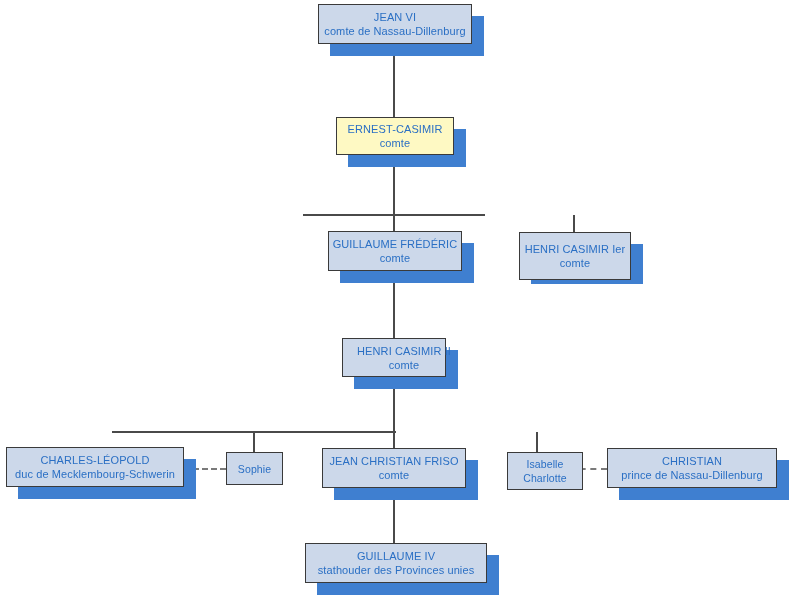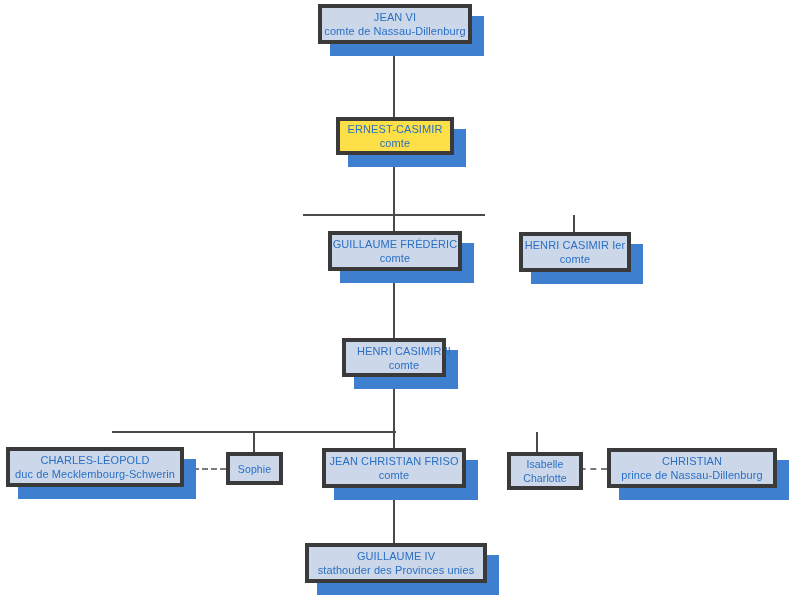--- a/index.html
+++ b/index.html
@@ -31,21 +31,21 @@
   }
 
   
   .shadow {
     position: absolute;
     background: #3f7fd0;
   }
   .node {
     position: absolute;
     background: #ccd8ea;
-    border: 4px solid #8b5cf6;
+    border: 1px solid #8b5cf6;
     box-sizing: border-box;
     display: flex;
     flex-direction: column;
     align-items: center;
     justify-content: center;
     color: #2a6fc4;
     font-size: 11px;
     line-height: 14px;
     text-align: center;
     letter-spacing: 0.1px;
@@ -78,29 +78,29 @@
     <div class="shadow" style="left: 531px; top: 244px; width: 112px; height: 40px; background: rgb(63, 127, 208);"></div>
     <div class="shadow" style="left: 354px; top: 350px; width: 104px; height: 39px; background: rgb(63, 127, 208);"></div>
     <div class="shadow" style="left: 18px; top: 459px; width: 178px; height: 40px; background: rgb(63, 127, 208);"></div>
     <div class="shadow" style="left: 334px; top: 460px; width: 144px; height: 40px; background: rgb(63, 127, 208);"></div>
     <div class="shadow" style="left: 619px; top: 460px; width: 170px; height: 40px; background: rgb(63, 127, 208);"></div>
     <div class="shadow" style="left: 317px; top: 555px; width: 182px; height: 40px; background: rgb(63, 127, 208);"></div>
     <div class="node" style="left: 318px; top: 4px; width: 154px; height: 40px; background: rgb(204, 216, 234); border-color: rgb(58, 58, 58); color: rgb(42, 111, 196);">
       <div class="title">JEAN VI</div>
       <div class="sub">comte de Nassau-Dillenburg</div>
     </div>
-    <div class="node" style="left: 336px; top: 117px; width: 118px; height: 38px; background: #fde047; border-color: rgb(58, 58, 58); color: rgb(42, 111, 196);">
+    <div class="node" style="left: 336px; top: 117px; width: 118px; height: 38px; background: #fef9c3; border-color: rgb(58, 58, 58); color: rgb(42, 111, 196);">
       <div class="title">ERNEST-CASIMIR</div>
       <div class="sub">comte</div>
     </div>
     <div class="node" style="left: 328px; top: 231px; width: 134px; height: 40px; background: rgb(204, 216, 234); border-color: rgb(58, 58, 58); color: rgb(42, 111, 196);">
       <div class="title">GUILLAUME FRÉDÉRIC</div>
       <div class="sub">comte</div>
     </div>
-    <div class="node" style="left: 519px; top: 232px; width: 112px; height: 40px; background: rgb(204, 216, 234); border-color: rgb(58, 58, 58); color: rgb(42, 111, 196);">
+    <div class="node" style="left: 519px; top: 232px; width: 112px; height: 48px; background: rgb(204, 216, 234); border-color: rgb(58, 58, 58); color: rgb(42, 111, 196);">
       <div class="title">HENRI CASIMIR Ier</div>
       <div class="sub">comte</div>
     </div>
     <div class="node" style="left: 342px; top: 338px; width: 104px; height: 39px; background: rgb(204, 216, 234); border-color: rgb(58, 58, 58); color: rgb(42, 111, 196); padding-left: 20px;">
       <div class="title">HENRI CASIMIR II</div>
       <div class="sub">comte</div>
     </div>
     <div class="node" style="left: 6px; top: 447px; width: 178px; height: 40px; background: rgb(204, 216, 234); border-color: rgb(58, 58, 58); color: rgb(42, 111, 196);">
       <div class="title">CHARLES-LÉOPOLD</div>
       <div class="sub">duc de Mecklembourg-Schwerin</div>

